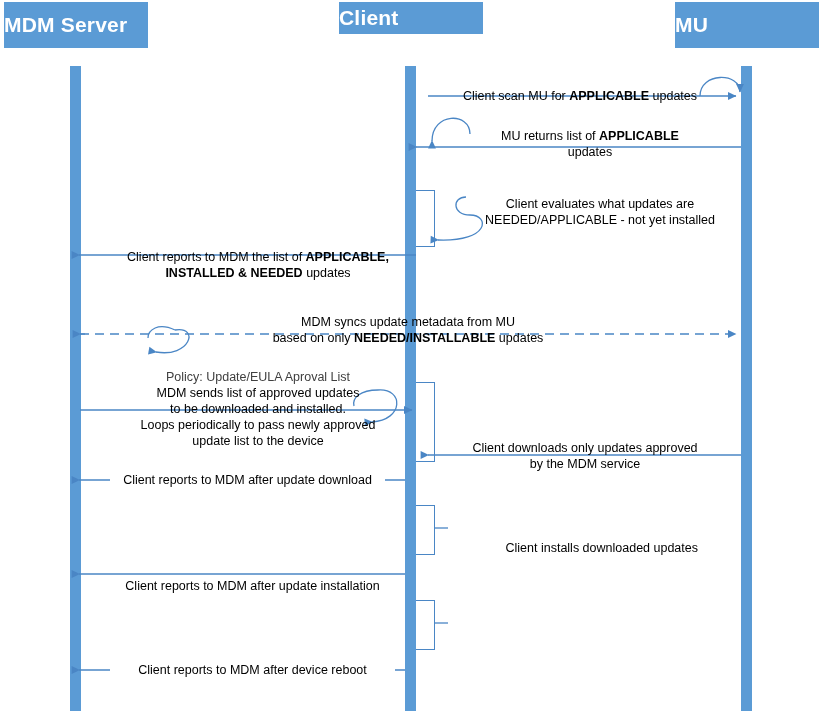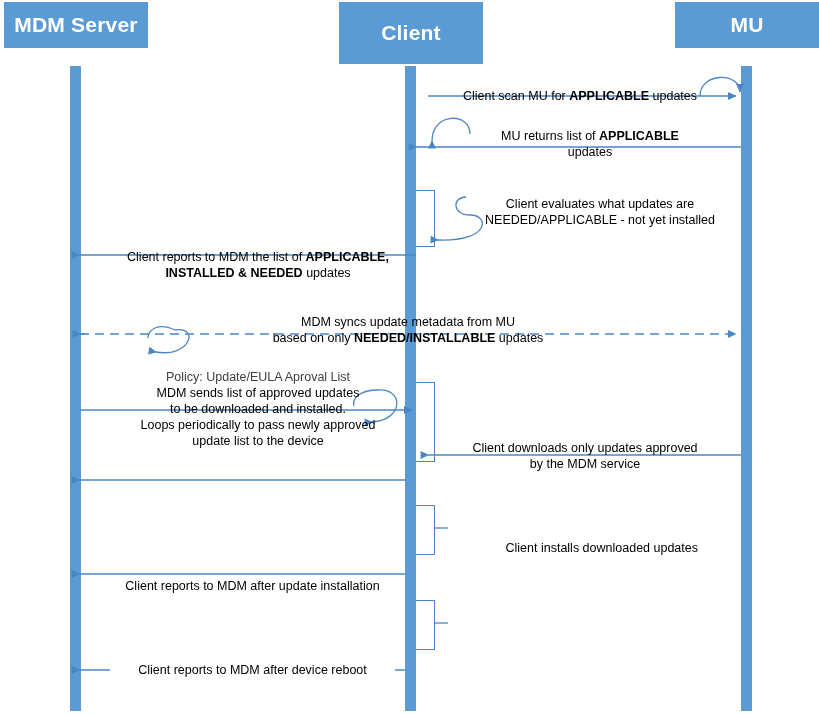--- a/index.html
+++ b/index.html
@@ -18,21 +18,20 @@
     overflow: hidden;
   }
   .lane-header {
     position: absolute;
     background: #5b9bd5;
     color: #ffffff;
     font-size: 21px;
     font-weight: bold;
     display: flex;
     align-items: center;
-    justify-content: center;
     letter-spacing: 0.2px;
   }
   .lifeline {
     position: absolute;
     width: 11px;
     background: #5b9bd5;
   }
   .msg {
     position: absolute;
     font-size: 12.5px;
@@ -64,21 +63,21 @@
   }
 </style>
 </head>
 <body>
 
 <div id="canvas">
 
   <div class="lane-header" style="left:4px; top:2px; width:144px; height:46px;">
     <span>MDM Server</span>
   </div>
-  <div class="lane-header" style="left:339px; top:2px; width:144px; height:62px;">
+  <div class="lane-header" style="left:339px; top:2px; width:144px; height:32px;">
     <span>Client</span>
   </div>
   <div class="lane-header" style="left:675px; top:2px; width:144px; height:46px;">
     <span>MU</span>
   </div>
 
   <div class="lifeline" style="left:70px; top:66px; height:645px;"></div>
   <div class="lifeline" style="left:405px; top:66px; height:645px;"></div>
   <div class="lifeline" style="left:741px; top:66px; height:645px;"></div>
 
@@ -159,20 +158,23 @@
   </div>
 
   <div class="msg" style="left:98px; top:385px; width:320px;">
     <span>MDM sends list of approved updates<br>to be downloaded and installed.<br>Loops periodically to pass newly approved<br>update list to the device</span>
   </div>
 
   <div class="msg" style="left:455px; top:440px; width:260px;">
     <span>Client downloads only updates approved<br>by the MDM service</span>
   </div>
 
+  <div class="msg" style="left:110px; top:472px; width:275px; background:#fff;">
+    <span>Client reports to MDM after update download</span>
+  </div>
 
   <div class="msg" style="left:448px; top:520px; width:250px; text-align:right;margin-top:20px;">
     <span>Client installs downloaded updates</span>
   </div>
 
   <div class="msg" style="left:110px; top:578px; width:285px; background:#fff;">
     <span>Client reports to MDM after update installation</span>
   </div>
 
 

